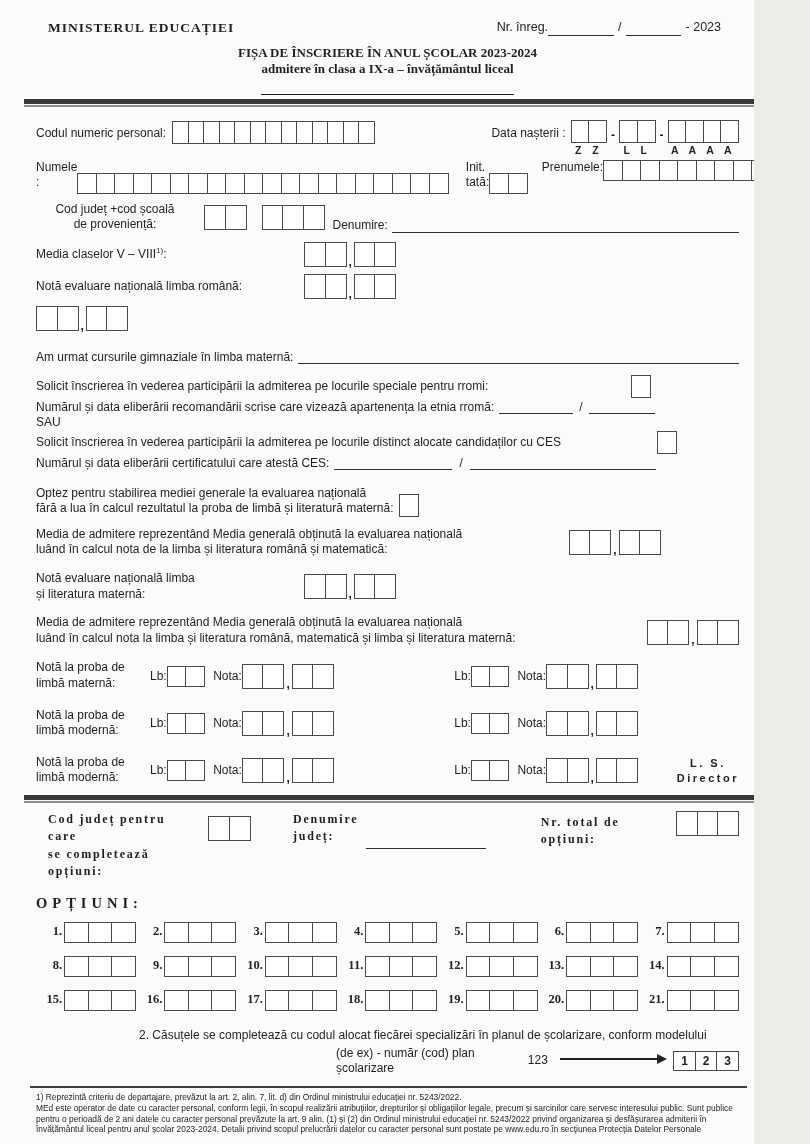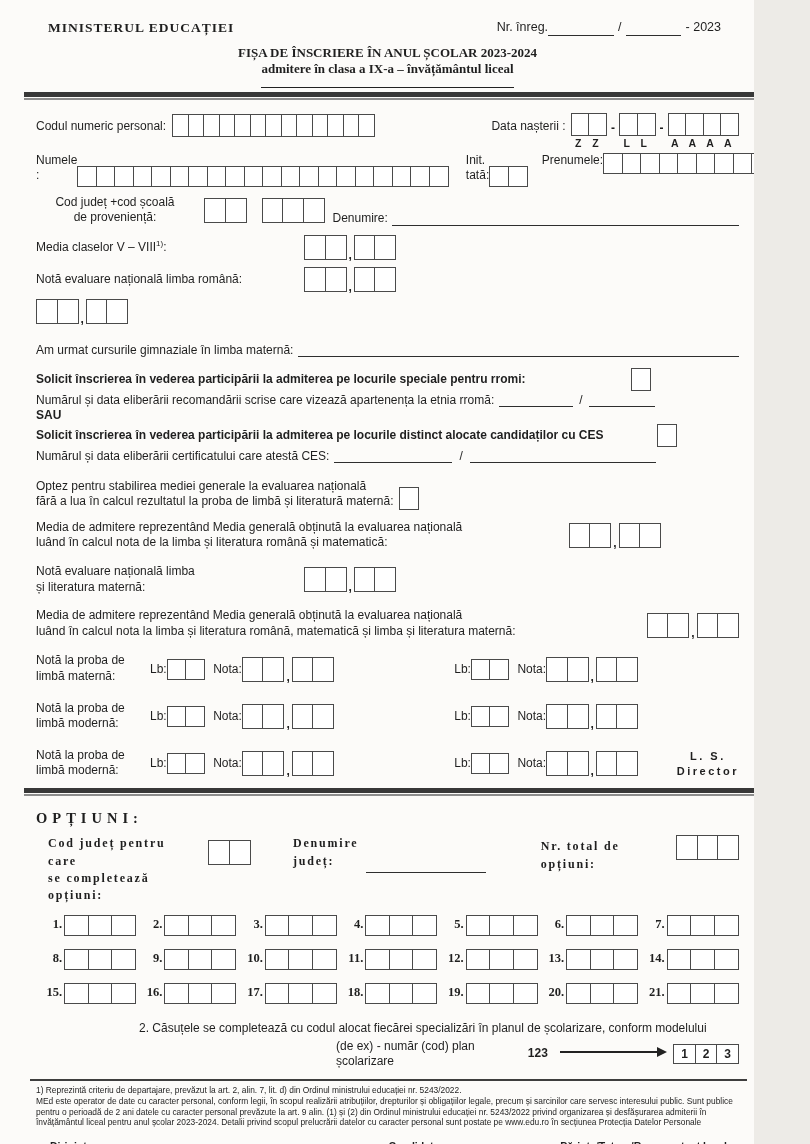--- a/index.html
+++ b/index.html
@@ -4,21 +4,21 @@
 <style>
   * { box-sizing: border-box; margin: 0; padding: 0; }
   html,body { width:810px; height:1144px; }
   body { background:#edebe7; font-family:"Liberation Sans", sans-serif; }
   .page {
     width:754px; height:1144px; background:#fcfbf9; color:#1f1f1f;
     padding:20px 15px 0 36px; position:relative; overflow:hidden;
     font-size:12px; line-height:1.25;
   }
   .row { display:flex; align-items:center; }
-  .b { font-weight:bold; }
+  .b { font-weight:normal; }
 
   
   .boxes { display:inline-flex; align-items:flex-end; }
   .cell { width:21px; height:24px; background:#fff; border:1.5px solid #4a4a4a; margin-left:-1.5px; flex:none; }
   .boxes .cell:first-child { margin-left:0; }
   .c17 .cell { width:17px; height:23px; }
   .c19 .cell { width:19px; height:23px; }
   .c20 .cell { width:20px; height:21px; }
   .c22 .cell { width:22px; height:25px; }
   .c25 .cell { width:25px; height:21px; }
@@ -30,21 +30,21 @@
 
   .bar { height:8px; border-top:5px solid #383838; border-bottom:2px solid #8d8d8d; }
   .sep { border-top:2px solid #3e3e3e; }
 
   
   .hdr-row { display:flex; align-items:flex-start; margin-left:12px; }
   .ministry { font-family:"Liberation Serif", serif; font-weight:bold; font-size:13.5px; letter-spacing:1px; }
   .reg { margin-left:auto; margin-right:18px; display:flex; align-items:flex-end; font-size:12.5px; }
   .title-wrap { text-align:center; margin-top:8px; }
   .title1 { font-family:"Liberation Serif", serif; font-weight:bold; font-size:13px; }
-  .title2 { font-family:"Liberation Serif", serif; font-weight:bold; font-size:13px; border-bottom:1.6px solid #222; padding-bottom:10px; display:inline-block; }
+  .title2 { font-family:"Liberation Serif", serif; font-weight:bold; font-size:13px; border-bottom:1.6px solid #222; padding-bottom:17px; display:inline-block; }
 
   
   .bgroup { display:inline-flex; flex-direction:column; align-items:center; }
   .hint { font-size:10.5px; font-weight:bold; letter-spacing:4px; margin-top:1px; }
   .bdash { font-weight:bold; margin:0 4px 14px 4px; }
 
   .stack { display:flex; }
   .stack .lbl { margin-bottom:4px; }
   .gridrow2 { margin-top:-1.5px; }
 
@@ -500,44 +500,44 @@
       </span>
     </span>
     <span class="ls-block">
       <span>L. S.</span><br>
       <span>Director</span>
     </span>
   </div>
 
   <div class="bar" style="margin:9px -15px 0 -12px"></div>
 
-  <div class="row" style="margin-top:13px">
-    <span class="optiuni-h">OPȚIUNI:</span>
-  </div>
-
   <div class="row" style="margin-top:8px; align-items:flex-start;">
     <span class="spaced" style="margin-left:12px">
       <span>Cod județ pentru care</span><br>
       <span>se completează opțiuni:</span>
     </span>
     <span class="boxes c22" style="margin-left:10px; margin-top:5px">
         <span class="cell"></span>
         <span class="cell"></span>
       </span>
     <span class="spaced" style="margin-left:42px">
       <span>Denumire</span><br>
       <span>județ:</span>
     </span>
     <span class="blank" style="width:128px; margin-left:8px; margin-top:24px"></span>
     <span class="spaced" style="margin-left:55px; margin-top:3px">Nr. total de opțiuni:</span>
     <span class="boxes c22" style="margin-left:6px">
         <span class="cell"></span>
         <span class="cell"></span>
         <span class="cell"></span>
       </span>
+  </div>
+
+  <div class="row" style="margin-top:13px">
+    <span class="optiuni-h">OPȚIUNI:</span>
   </div>
   <div class="options-grid">
       <div class="opt">
         <span class="opt-num">1.</span>
         <span class="boxes c25">
           <span class="cell"></span>
           <span class="cell"></span>
           <span class="cell"></span>
         </span>
       </div>

